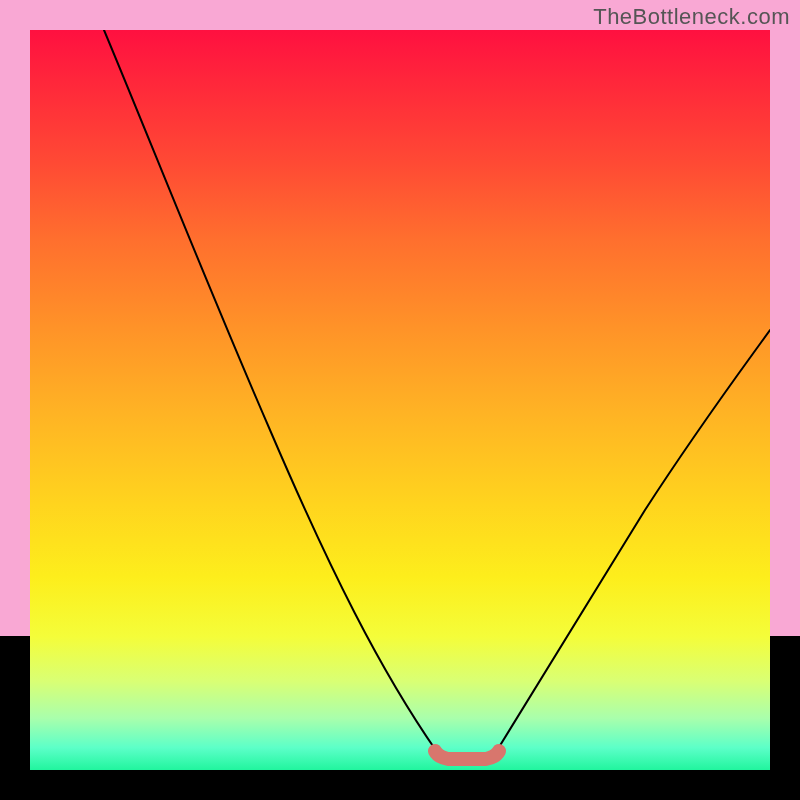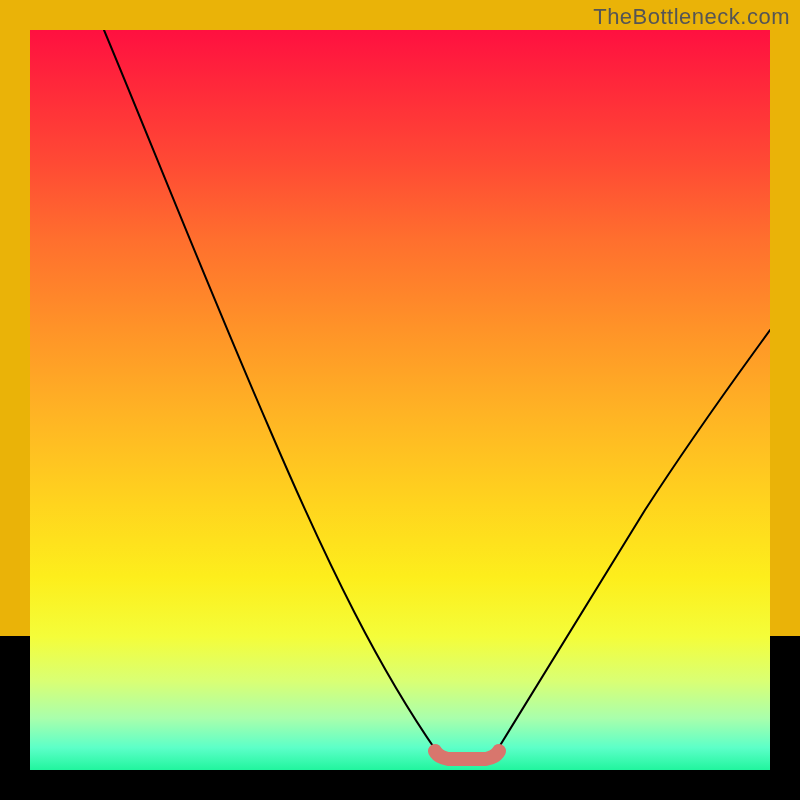--- a/index.html
+++ b/index.html
@@ -8,21 +8,21 @@
     width: 800px;
     height: 800px;
     background: #000;
     overflow: hidden;
     font-family: Arial, Helvetica, sans-serif;
   }
   .frame {
     position: relative;
     width: 800px;
     height: 636px;
-    background: #eab308;
+    background: #f9a8d4;
   }
   .watermark {
     position: absolute;
     top: 4px;
     right: 10px;
     color: #555;
     font-size: 22px;
     letter-spacing: 0.5px;
     z-index: 20;
     user-select: none;

